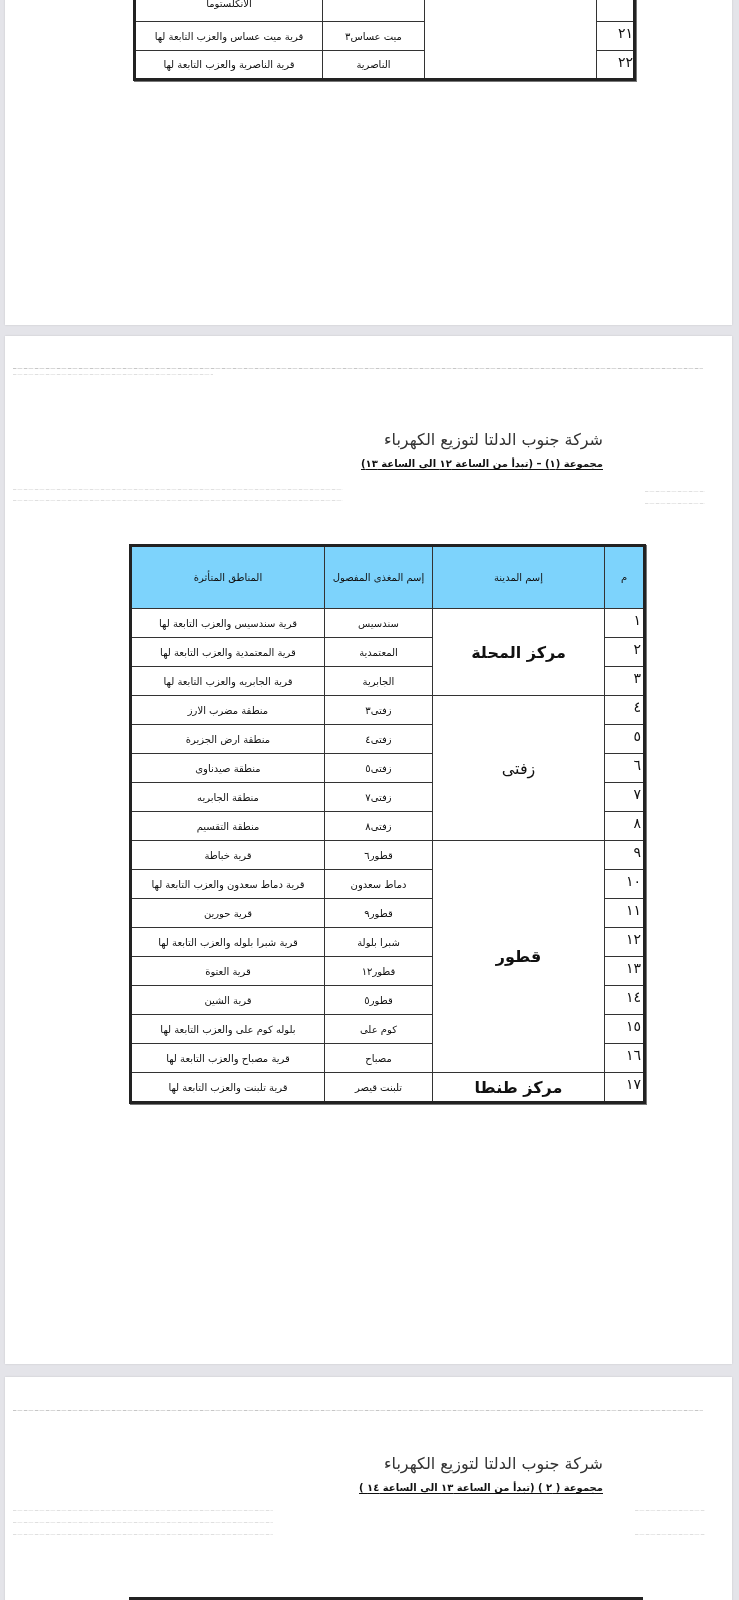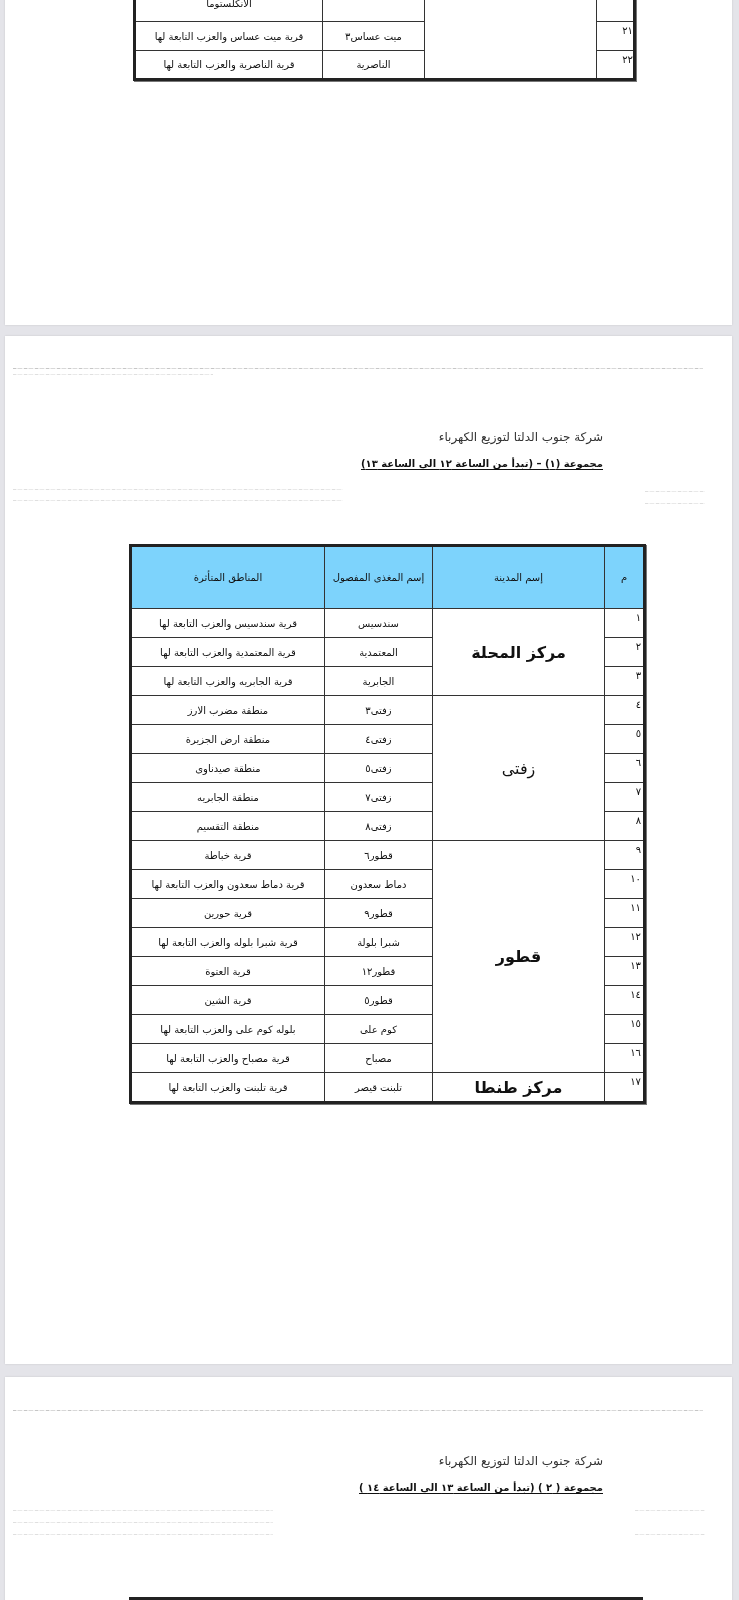--- a/index.html
+++ b/index.html
@@ -21,21 +21,21 @@
 
   .scan-line {
     position: absolute; height: 1px;
     background: repeating-linear-gradient(90deg, #b8b8b8 0 3px, #e6e6e6 3px 5px, #cfcfcf 5px 9px, #f0f0f0 9px 11px);
     opacity: 0.8;
   }
   .scan-line.faint { opacity: 0.45; }
 
   .company {
     position: absolute; direction: rtl; text-align: right;
-    font-size: 12px; color: #333;
+    font-size: 16px; color: #333;
   }
   .group-title {
     position: absolute; direction: rtl; text-align: right;
     font-size: 10px; font-weight: bold; color: #111;
     text-decoration: underline; text-underline-offset: 2px;
   }
 
   table.grid {
     position: absolute; border-collapse: collapse;
     direction: rtl; table-layout: fixed;
@@ -43,21 +43,21 @@
     box-shadow: 1px 1px 0 #777;
   }
   table.grid td, table.grid th {
     border: 1px solid #333; padding: 0 4px;
     text-align: center; vertical-align: middle;
     font-size: 10px; color: #111; font-weight: normal;
     white-space: nowrap; overflow: hidden;
   }
   table.grid th { background: #7dd3fc; font-size: 10px; }
   table.grid td.city { font-weight: bold; font-size: 16px; }
-  table.grid td.num { font-size: 10px; vertical-align: top; padding-top: 3px; padding-left: 36px; }
+  table.grid td.num { font-size: 14px; vertical-align: top; padding-top: 3px; padding-left: 36px; }
 </style>
 </head>
 <body>
 
 <div class="page" id="page1">
   <table class="grid" style="left:128px; top:-8px; width:500px;">
     <colgroup>
         <col style="width:38px">
         <col style="width:172px">
         <col style="width:102px">

